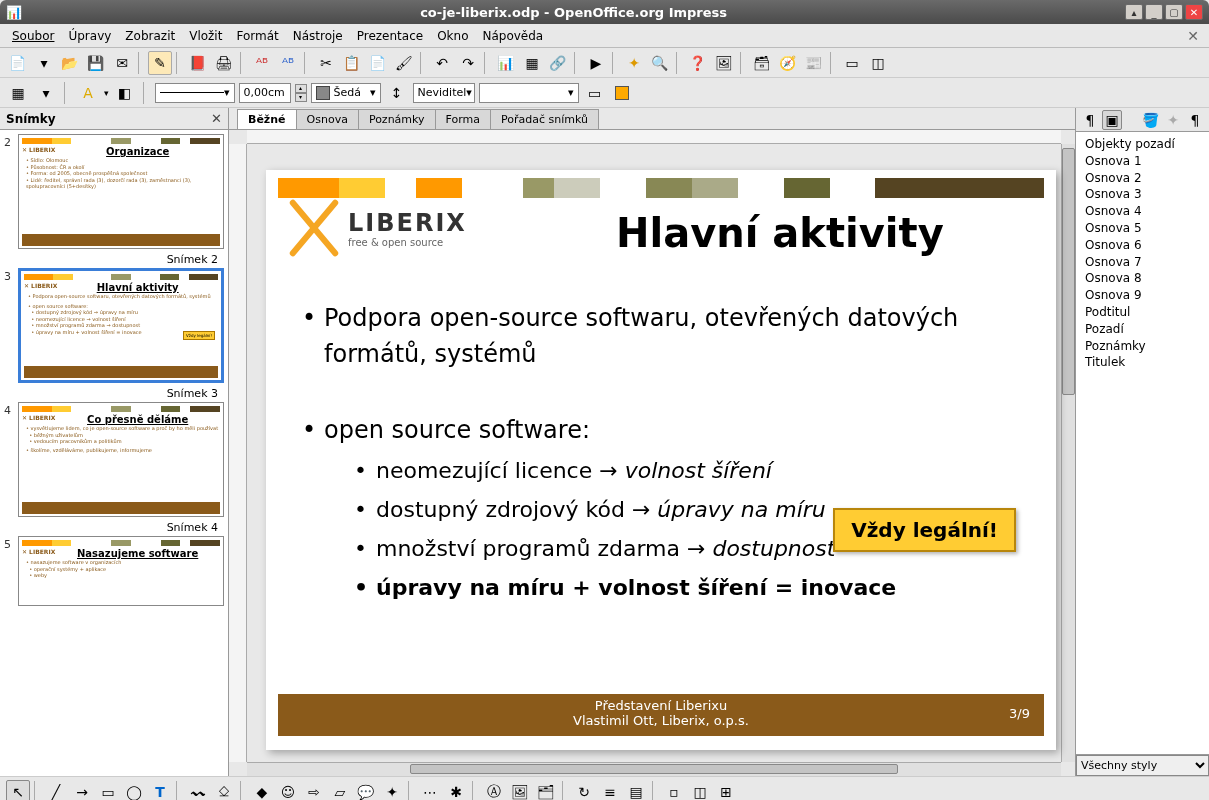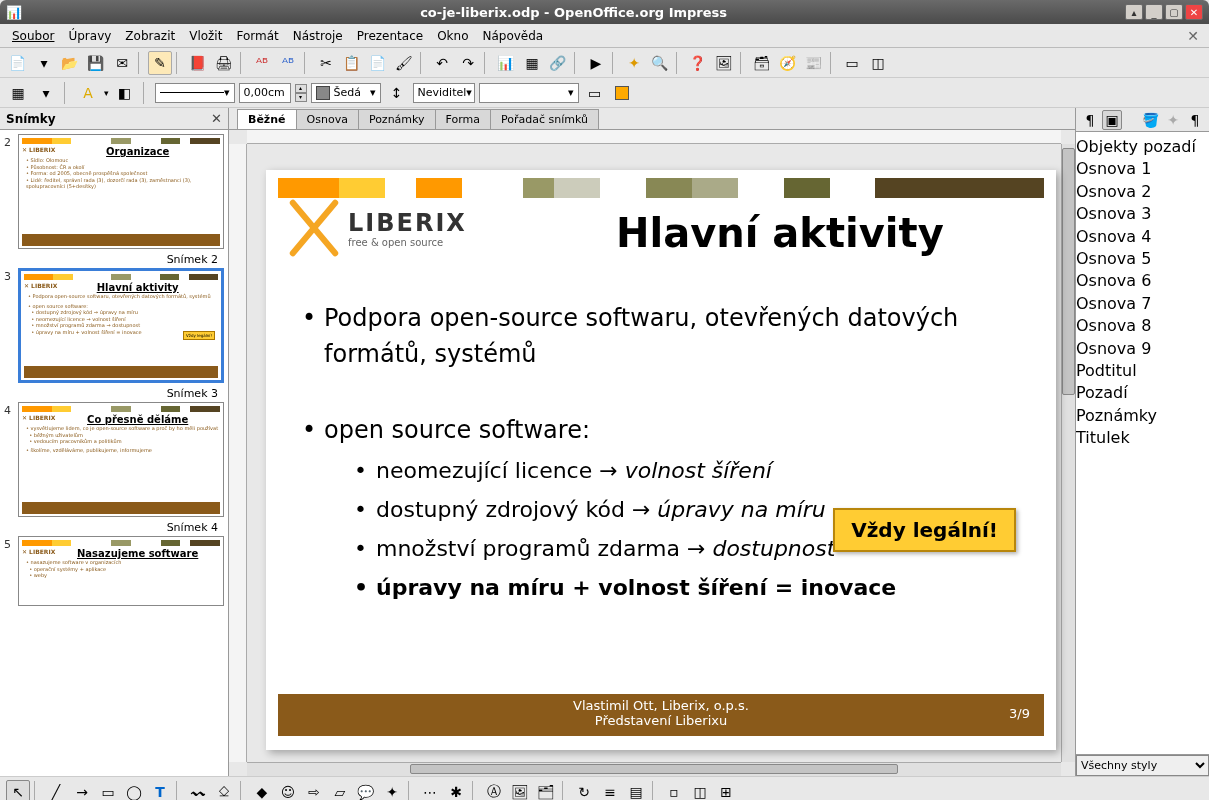--- a/index.html
+++ b/index.html
@@ -71,21 +71,21 @@
 .slidebody ul ul li:before { left: 6px; }
 .slidebody ul ul { margin-top: 6px; margin-left: 24px; font-size: 22px; }
 .slidebody .ital { font-style: italic; }
 .slidebody .bold { font-weight: bold; }
 .callout { position: absolute; right: 40px; top: 338px; background: #fc3; border: 2px solid #b8860b; padding: 8px 16px; font-size: 20px; font-weight: bold; box-shadow: 2px 2px 4px rgba(0,0,0,0.3); }
 .slidefoot { position: absolute; bottom: 14px; left: 12px; right: 12px; height: 42px; background: #8a5a1a; color: #fff; text-align: center; font-size: 13px; padding-top: 4px; }
 .slidefoot .pg { position: absolute; right: 14px; top: 12px; }
 
 .rightpanel { width: 134px; background: #fff; border-left: 1px solid #999; display: flex; flex-direction: column; }
 .rtoolrow { height: 24px; background: #e8e8e8; border-bottom: 1px solid #999; display: flex; align-items: center; gap: 2px; padding: 0 4px; }
-.rlist { flex: 1; padding: 4px 0; font-size: 16px; line-height: 1.4; overflow: auto; }
+.rlist { flex: 1; padding: 4px 9px; font-size: 12px; line-height: 1.4; overflow: auto; }
 .rdrop { height: 22px; border-top: 1px solid #999; }
 .rdrop select { width: 100%; height: 100%; font-size: 11px; border: 1px solid #888; }
 
 .bottombar { height: 30px; background: #e8e8e8; border-top: 1px solid #ccc; display: flex; align-items: center; padding: 0 6px; gap: 2px; }
 .smallico { font-size: 13px; }
 </style>
 </head>
 <body>
 
 <div class="titlebar">
@@ -299,22 +299,22 @@
                 <li><span>neomezující licence → </span><span class="ital">volnost šíření</span></li>
                 <li><span>dostupný zdrojový kód → </span><span class="ital">úpravy na míru</span></li>
                 <li><span>množství programů zdarma → </span><span class="ital">dostupnost</span></li>
                 <li class="bold">úpravy na míru + volnost šíření = inovace</li>
               </ul>
             </li>
           </ul>
         </div>
         <div class="callout">Vždy legální!</div>
         <div class="slidefoot">
+          <div>Představení Liberixu</div>
           <div>Vlastimil Ott, Liberix, o.p.s.</div>
-          <div>Představení Liberixu</div>
           <div class="pg">3/9</div>
         </div>
       </div>
     </div>
   </div>
 
   <div class="rightpanel">
     <div class="rtoolrow">
       <div class="tbtn" style="width:20px;height:20px">¶</div>
       <div class="tbtn" style="width:20px;height:20px;border:1px solid #888;background:#d8d8d8">▣</div>

